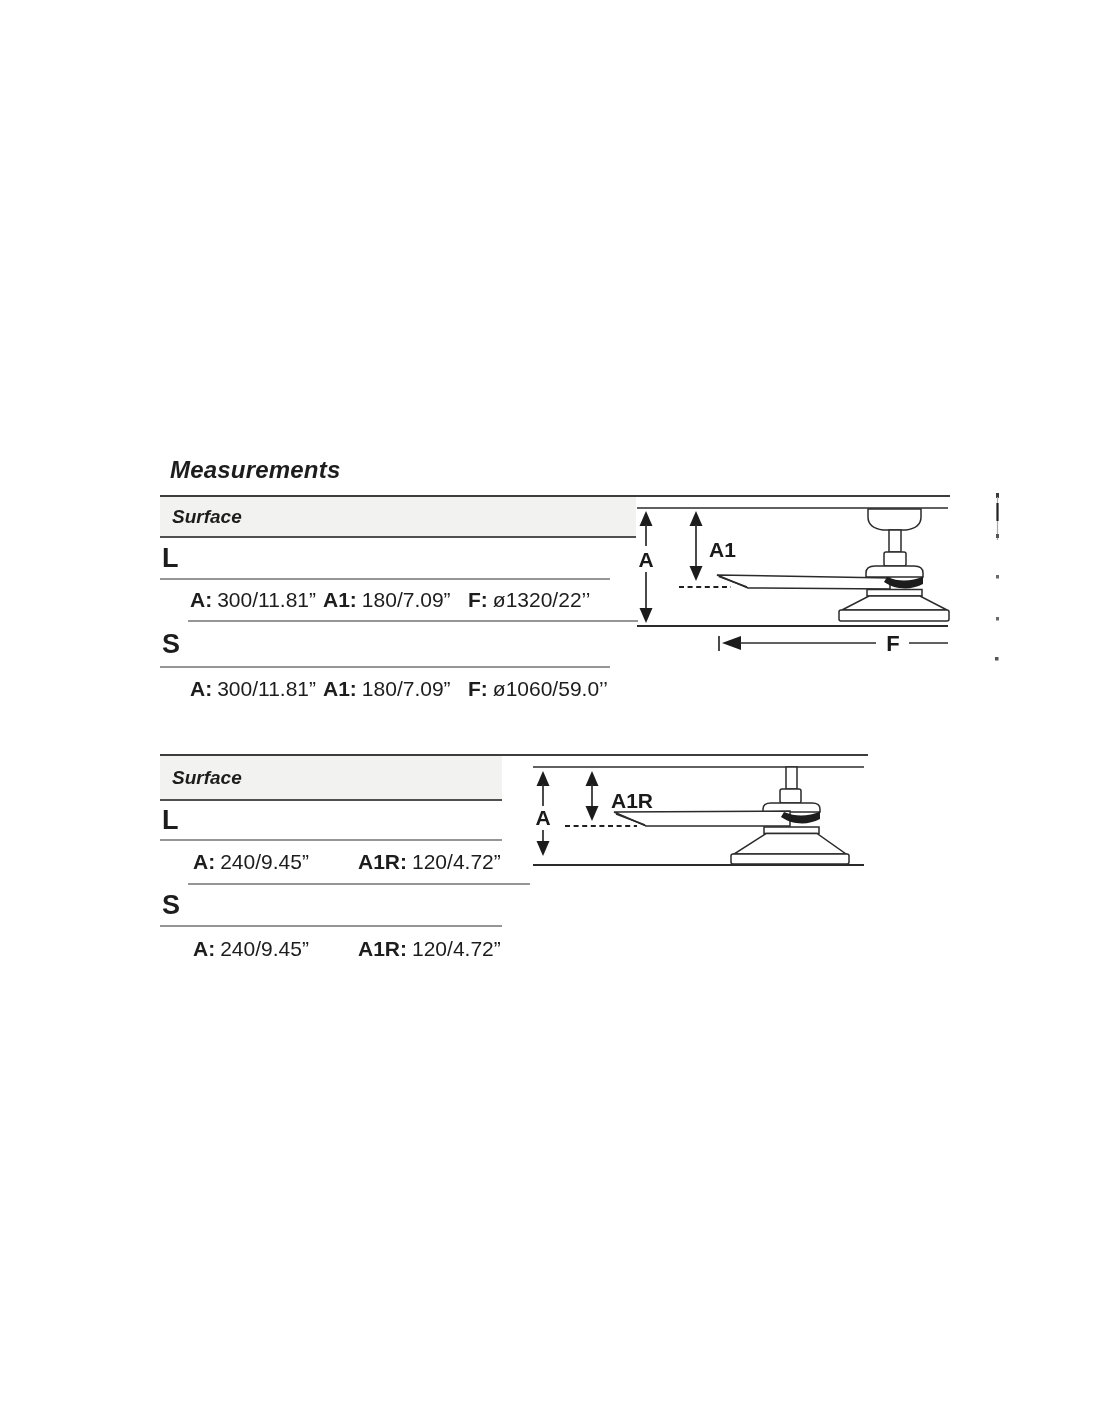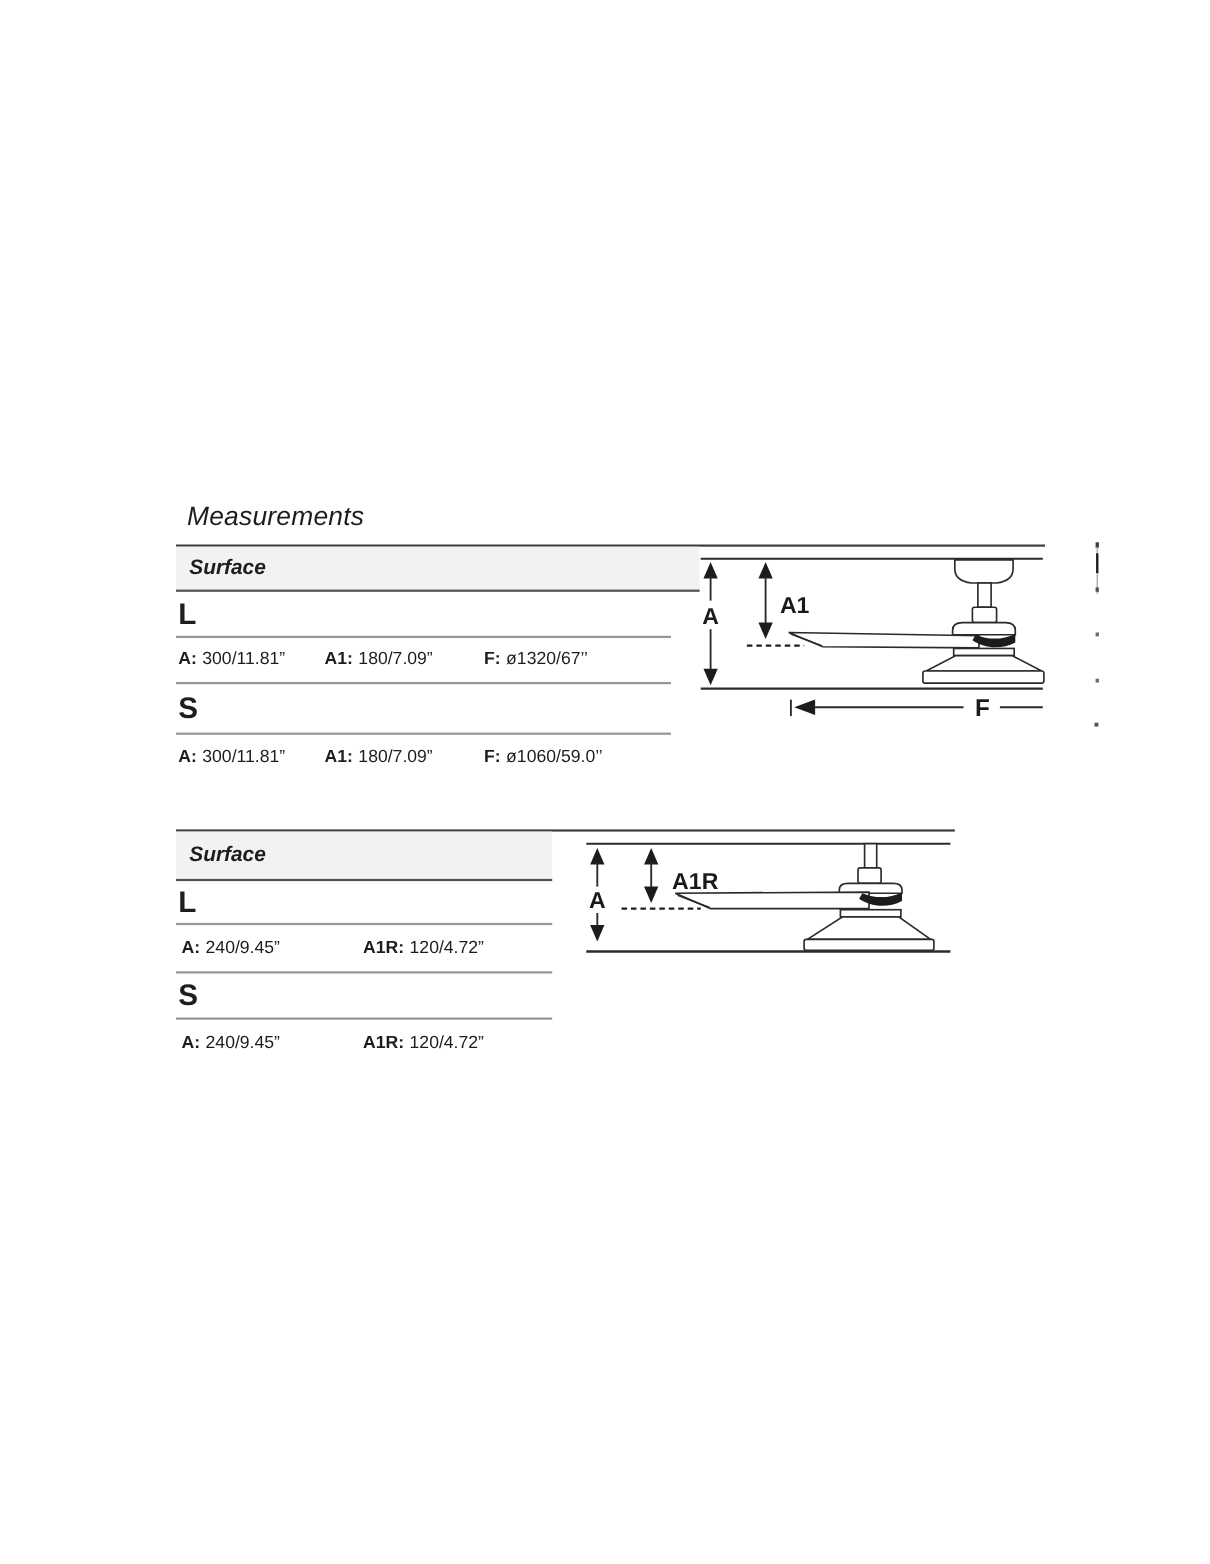--- a/index.html
+++ b/index.html
@@ -2,37 +2,37 @@
 <html><head>
 <meta charset="utf-8">
 <style>
   html,body { margin:0; padding:0; background:#ffffff; }
   .page {
     position:relative; width:1100px; height:1422px; background:#ffffff;
     font-family:"Liberation Sans", sans-serif; color:#1a1a1a; overflow:hidden;
   }
   .title {
     position:absolute; left:170px; top:456px; margin:0;
-    font-size:24px; font-weight:normal; font-style:italic; color:#1d1d1d;
+    font-size:24px; font-weight:bold; font-style:italic; color:#1d1d1d;
     letter-spacing:0.2px;
   }
   .rule { position:absolute; height:2px; background:#3d3d3d; }
   .thead {
     position:absolute; box-sizing:border-box; background:#f2f2f1;
     border-bottom:2px solid #505050;
     display:flex; align-items:center; padding-left:12px;
     font-size:19px; font-weight:bold; font-style:italic; color:#1d1d1d;
   }
   .trow {
     position:absolute; box-sizing:border-box;
     display:flex; align-items:center;
   }
   .rule-bottom { border-bottom:2px solid #969696; }
   .variant-row { font-size:27px; font-weight:bold; padding-left:2px; color:#1d1d1d; }
-  .spec-row { font-size:16px; color:#1d1d1d; }
+  .spec-row { font-size:21px; color:#1d1d1d;margin-left:28px; }
   .spec { position:absolute; white-space:nowrap; top:50%; transform:translateY(-50%); }
   .spec b { font-weight:bold; margin-right:5px; }
   svg.diagram { position:absolute; overflow:visible; }
   .ln   { stroke:#2b2b2b; stroke-width:1.7; fill:none; }
   .thin { stroke:#2b2b2b; stroke-width:1.4; fill:none; }
   .thick{ stroke:#2b2b2b; stroke-width:2.2; fill:none; }
   .dash { stroke:#1f1f1f; stroke-width:2; fill:none; stroke-dasharray:5 3.6; }
   .shape{ fill:#ffffff; stroke:#2b2b2b; stroke-width:1.5; }
   .dark { fill:#1c1c1c; stroke:none; }
   .lbl  { font-family:"Liberation Sans", sans-serif; font-weight:bold; font-size:21px; fill:#1a1a1a; }
@@ -51,21 +51,21 @@
     <span>Surface</span>
   </div>
 
   <div class="trow variant-row rule-bottom" style="left:160px; top:538px; width:450px; height:42px;">
     <span>L</span>
   </div>
 
   <div class="trow spec-row rule-bottom" style="left:160px; top:580px; width:450px; height:42px;">
     <span class="spec" style="left:2px"><b>A:</b><span>300/11.81”</span></span>
     <span class="spec" style="left:135px"><b>A1:</b><span>180/7.09”</span></span>
-    <span class="spec" style="left:280px"><b>F:</b><span>ø1320/67’’</span></span>
+    <span class="spec" style="left:280px"><b>F:</b><span>ø1320/22’’</span></span>
   </div>
 
   <div class="trow variant-row rule-bottom" style="left:160px; top:622px; width:450px; height:46px;">
     <span>S</span>
   </div>
 
   <div class="trow spec-row" style="left:160px; top:668px; width:450px; height:42px;">
     <span class="spec" style="left:2px"><b>A:</b><span>300/11.81”</span></span>
     <span class="spec" style="left:135px"><b>A1:</b><span>180/7.09”</span></span>
     <span class="spec" style="left:280px"><b>F:</b><span>ø1060/59.0’’</span></span>

